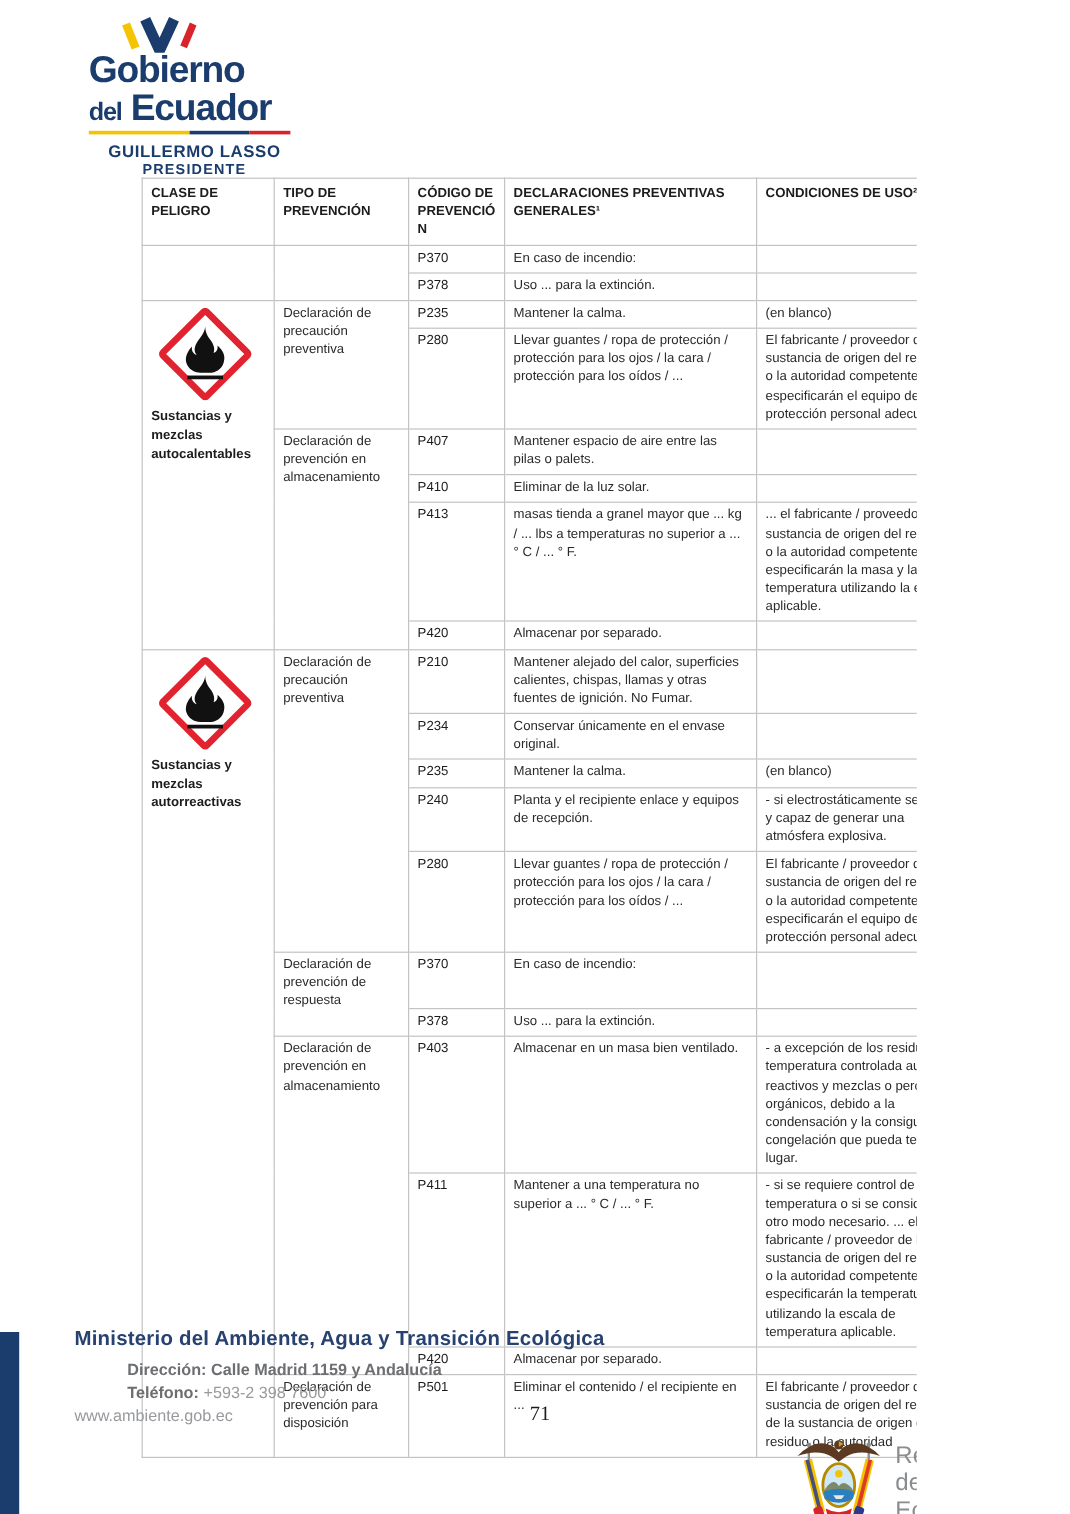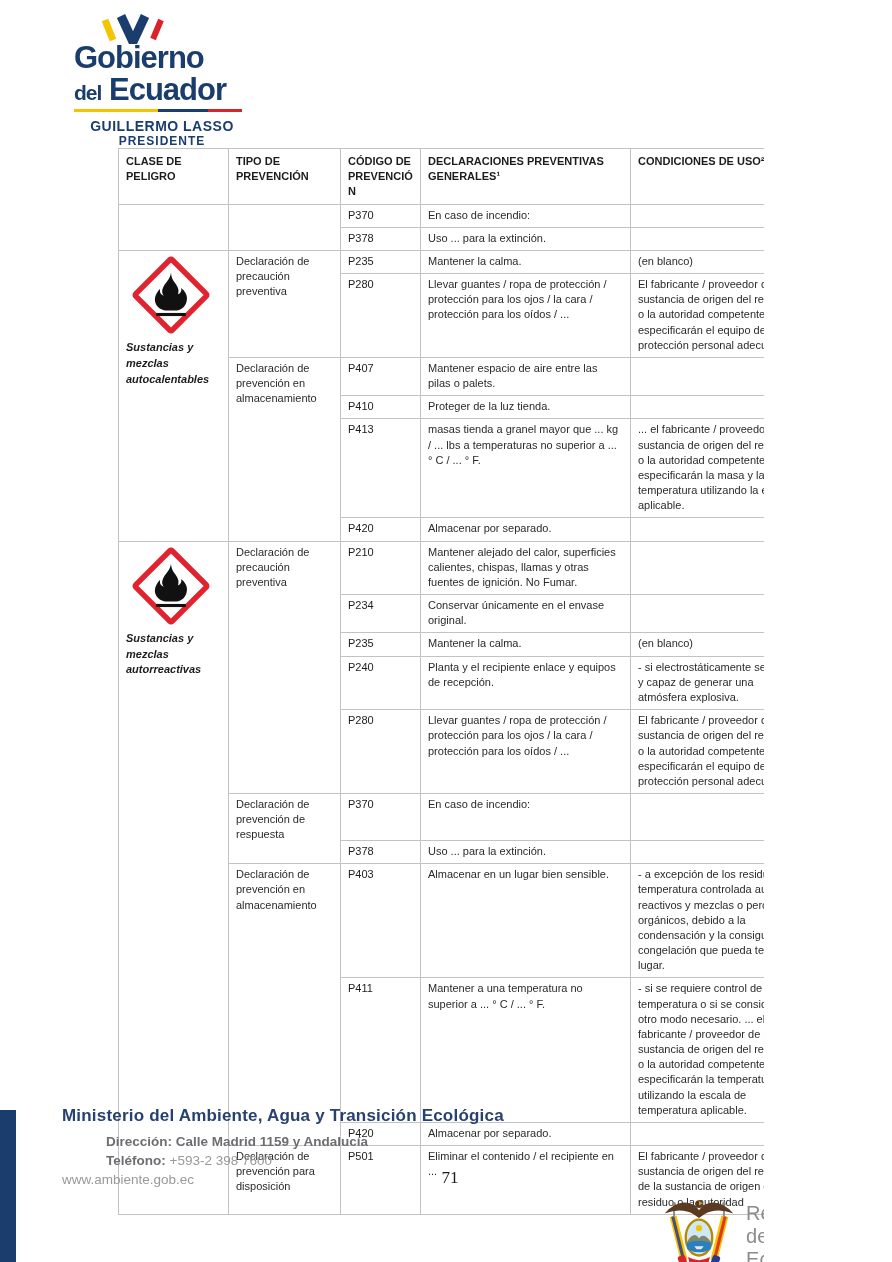--- a/index.html
+++ b/index.html
@@ -23,21 +23,21 @@
   .gov-role{text-align:center;font-size:12px;font-weight:bold;
             color:var(--brand-navy,#1b3d6d);letter-spacing:1px;}
 
   
   table.ghs{position:absolute;left:118px;top:148px;width:688px;border-collapse:collapse;
             table-layout:fixed;font-size:11px;line-height:1.38;color:#2a2a2a;}
   table.ghs th,table.ghs td{border:1px solid #c3c3c3;padding:3px 7px 4px 7px;
             vertical-align:top;text-align:left;font-weight:normal;word-wrap:break-word;}
   table.ghs th{font-weight:bold;color:#1c1c1c;padding-top:5px;}
   td.code{font-weight:bold;color:#1c1c1c;}
-  td.hazard-cell{padding:6px 5px 4px 6px;font-style:italic;}
+  td.hazard-cell{padding:6px 5px 4px 6px;}
   .hazard-label{font-weight:bold;color:#1c1c1c;font-size:11px;line-height:1.45;margin-top:6px;}
   .pictogram{display:block;width:78px;height:78px;margin:2px 0 0 6px;}
 
   
   .footer-bar{position:absolute;left:0;top:1110px;width:16px;height:152px;
               background:var(--brand-navy,#1b3d6d);}
   .footer-block{position:absolute;left:62px;top:1106px;width:520px;}
   .ministry{font-size:17px;font-weight:bold;color:#274170;letter-spacing:.2px;}
   .contact{margin-top:7px;font-size:13.5px;line-height:1.4;color:var(--footer-light-gray,#97999c);}
   .contact .lbl{font-weight:bold;color:var(--footer-gray,#6d6e71);margin-left:44px;}
@@ -131,21 +131,21 @@
       <td>El  fabricante / proveedor de la sustancia de origen del residuo o la autoridad competente especificarán el equipo de protección personal adecuado.</td>
     </tr>
     <tr style="height:37px">
       <td rowspan="4">Declaración de prevención en almacenamiento</td>
       <td class="code">P407</td>
       <td>Mantener espacio de aire entre las pilas o palets.</td>
       <td></td>
     </tr>
     <tr style="height:23px">
       <td class="code">P410</td>
-      <td>Proteger de la luz tienda.</td>
+      <td>Eliminar de la luz solar.</td>
       <td></td>
     </tr>
     <tr style="height:76px">
       <td class="code">P413</td>
       <td>masas tienda a granel mayor que ... kg / ... lbs a temperaturas no superior a ... ° C / ... ° F.</td>
       <td>... el  fabricante / proveedor de la sustancia de origen del residuo  o la autoridad competente especificarán la masa y la temperatura utilizando la escala aplicable.</td>
     </tr>
     <tr style="height:23px">
       <td class="code">P420</td>
       <td>Almacenar por separado.</td>
@@ -191,21 +191,21 @@
       <td></td>
     </tr>
     <tr style="height:22px">
       <td class="code">P378</td>
       <td>Uso ... para la extinción.</td>
       <td></td>
     </tr>
     <tr style="height:107px">
       <td rowspan="3">Declaración de prevención en almacenamiento</td>
       <td class="code">P403</td>
-      <td>Almacenar en un lugar bien sensible.</td>
+      <td>Almacenar en un masa bien ventilado.</td>
       <td> - a excepción de los residuos de temperatura controlada auto-reactivos y mezclas o peróxidos orgánicos, debido a la condensación y la consiguiente congelación que pueda tener lugar.</td>
     </tr>
     <tr style="height:135px">
       <td class="code">P411</td>
       <td>Mantener a una temperatura no superior a ... ° C / ... ° F.</td>
       <td> - si se requiere control de la temperatura o si se considera de otro modo necesario. ... el fabricante / proveedor de la sustancia de origen del residuo o la autoridad competente especificarán la temperatura utilizando la escala de temperatura aplicable.</td>
     </tr>
     <tr style="height:21px">
       <td class="code">P420</td>
       <td>Almacenar por separado.</td>

